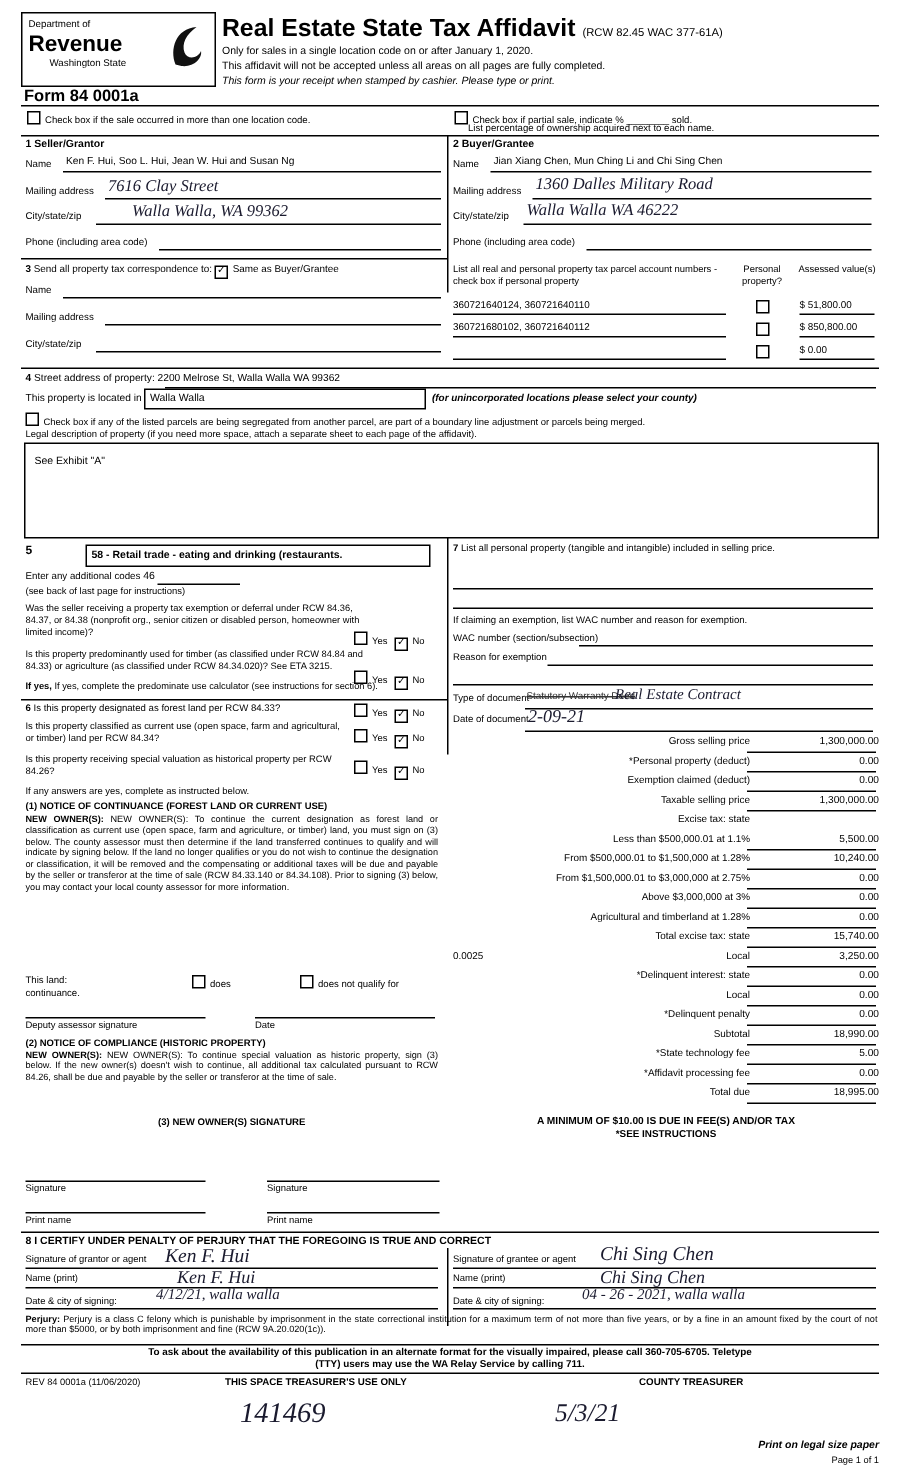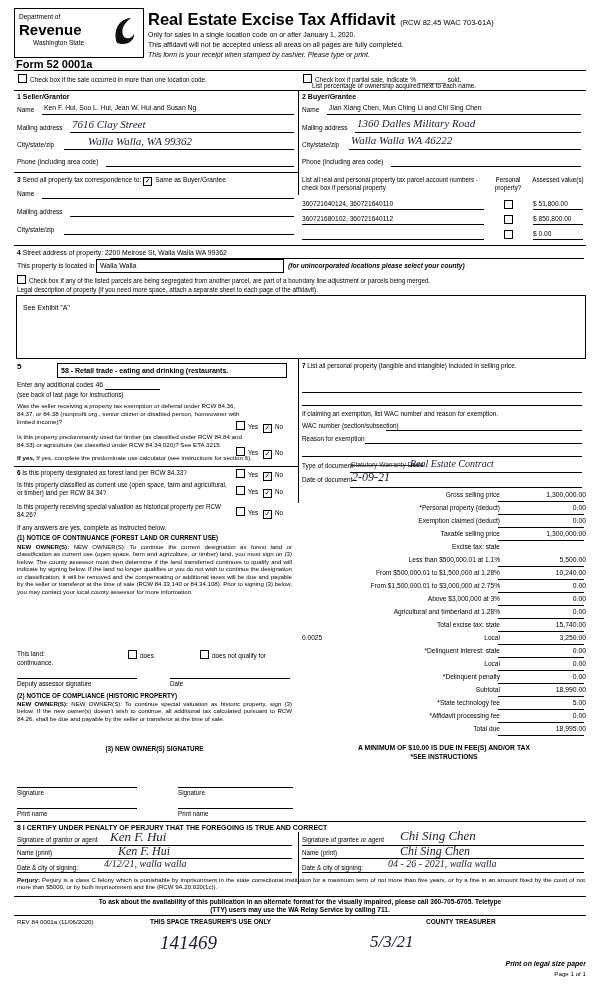--- a/index.html
+++ b/index.html
@@ -22,25 +22,25 @@
 
   <div>
     <div class="box" style="position:absolute;left:14px;top:8px;width:128px;height:48px;text-align:center;">
       <div style="position:absolute;left:4px;top:4px;font-size:6.5px;">Department of</div>
       <div style="position:absolute;left:4px;top:12px;font-size:15px;font-weight:bold;">Revenue</div>
       <div style="position:absolute;left:18px;top:30px;font-size:6.5px;">Washington State</div>
       <svg style="position:absolute;left:96px;top:6px;" width="30" height="32" viewBox="0 0 30 32">
         <path d="M6 28 C 2 18, 6 4, 20 3 C 13 8, 10 14, 12 20 C 14 25, 21 24, 23 19 C 24 24, 18 30, 10 29 Z" fill="#111"></path>
       </svg>
     </div>
-    <div style="position:absolute;left:16px;top:58px;font-size:11px;font-weight:bold;">Form 52 0001a</div>
+    <div style="position:absolute;left:16px;top:58px;font-size:11px;font-weight:bold;">Form 84 0001a</div>
 
     <div style="position:absolute;left:148px;top:10px;font-size:16.5px;font-weight:bold;">
-      <span>Real Estate Excise Tax Affidavit</span>
-      <span class="titlerc">(RCW 82.45 WAC 703-61A)</span>
+      <span>Real Estate State Tax Affidavit</span>
+      <span class="titlerc">(RCW 82.45 WAC 377-61A)</span>
     </div>
     <div style="position:absolute;left:148px;top:30px;font-size:7px;line-height:1.45;width:440px;">
       <div>Only for sales in a single location code on or after January 1, 2020.</div>
       <div>This affidavit will not be accepted unless all areas on all pages are fully completed.</div>
       <div><i>This form is your receipt when stamped by cashier. Please type or print.</i></div>
     </div>
   </div>
 
   <div class="line" style="left:14px;top:70px;width:572px;"></div>
   <div style="position:absolute;left:18px;top:74px;font-size:6.4px;">

